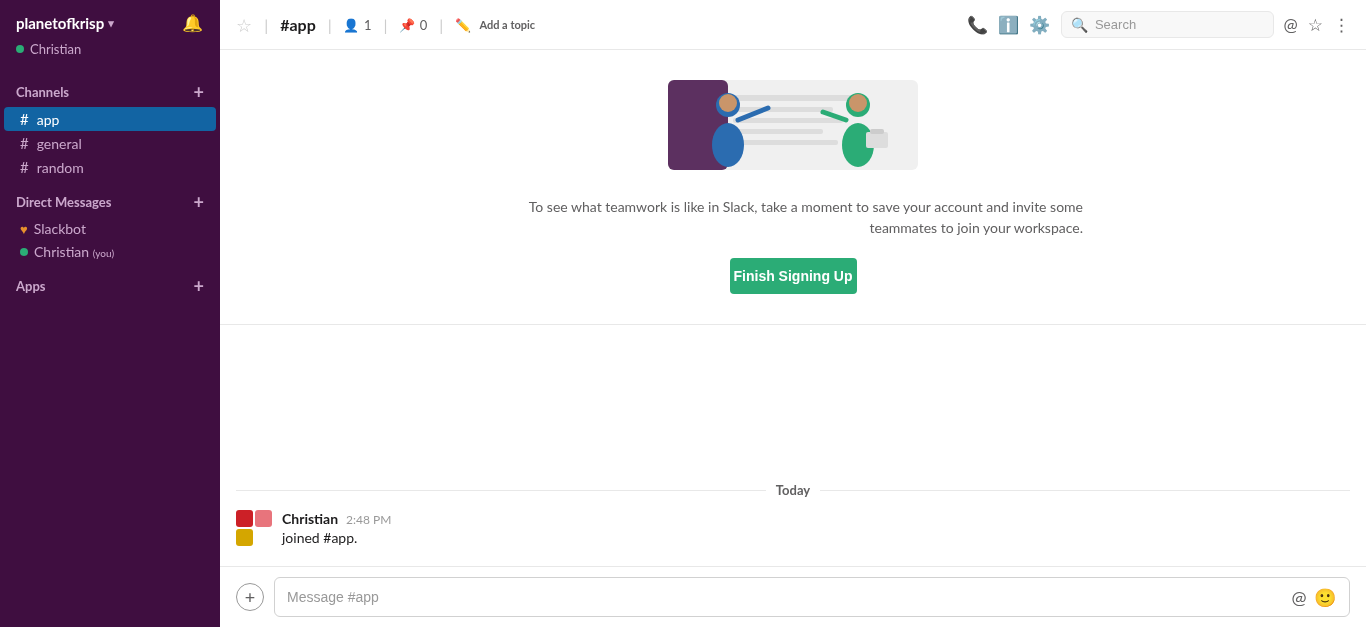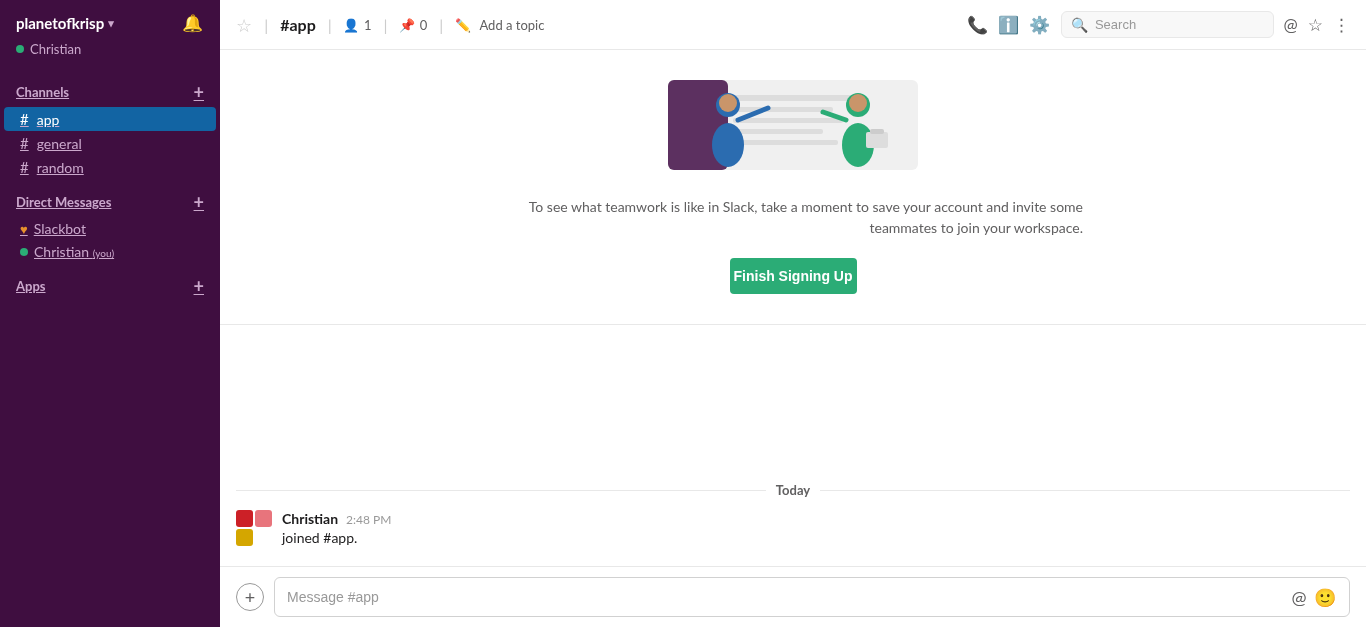--- a/index.html
+++ b/index.html
@@ -29,21 +29,21 @@
       display: flex;
       align-items: center;
       gap: 4px;
     }
     #workspace-name .chevron { font-size: 11px; color: #cba8cc; }
     #sidebar-bell { color: #cba8cc; font-size: 17px; cursor: pointer; }
     #user-status { padding: 0 16px 12px 16px; display: flex; align-items: center; gap: 6px; }
     #user-status .dot { width: 8px; height: 8px; border-radius: 50%; background: #2bac76; display: inline-block; }
     #user-status .name { color: #cba8cc; font-size: 13px; }
 
-    .sidebar-section { margin-top: 8px; text-decoration: underline; }
+    .sidebar-section { margin-top: 8px; }
     .sidebar-section-header {
       display: flex;
       align-items: center;
       justify-content: space-between;
       padding: 4px 16px;
       font-size: 13px;
       font-weight: 700;
       color: #cba8cc;
       cursor: pointer;
     }
@@ -82,21 +82,21 @@
       padding: 0 16px;
       height: 50px;
       border-bottom: 1px solid #e8e8e8;
       background: #fff;
       flex-shrink: 0;
     }
     #topbar-left { display: flex; align-items: center; gap: 8px; }
     #channel-name { font-size: 16px; font-weight: 700; color: #1d1c1d; }
     #topbar-divider { color: #ccc; margin: 0 4px; }
     #topbar-meta { display: flex; align-items: flex-start; gap: 8px; font-size: 13px; color: #616061; }
-    #add-topic { font-size: 13px; color: #616061; cursor: pointer; text-decoration: none; }
+    #add-topic { font-size: 11px; color: #616061; cursor: pointer; text-decoration: none; font-weight: bold; }
 
     #topbar-right { display: flex; align-items: center; gap: 10px; }
     .topbar-icon { font-size: 17px; color: #616061; cursor: pointer; }
     #search-box {
       display: flex;
       align-items: center;
       background: #f8f8f8;
       border: 1px solid #e8e8e8;
       border-radius: 6px;
       padding: 4px 10px;

